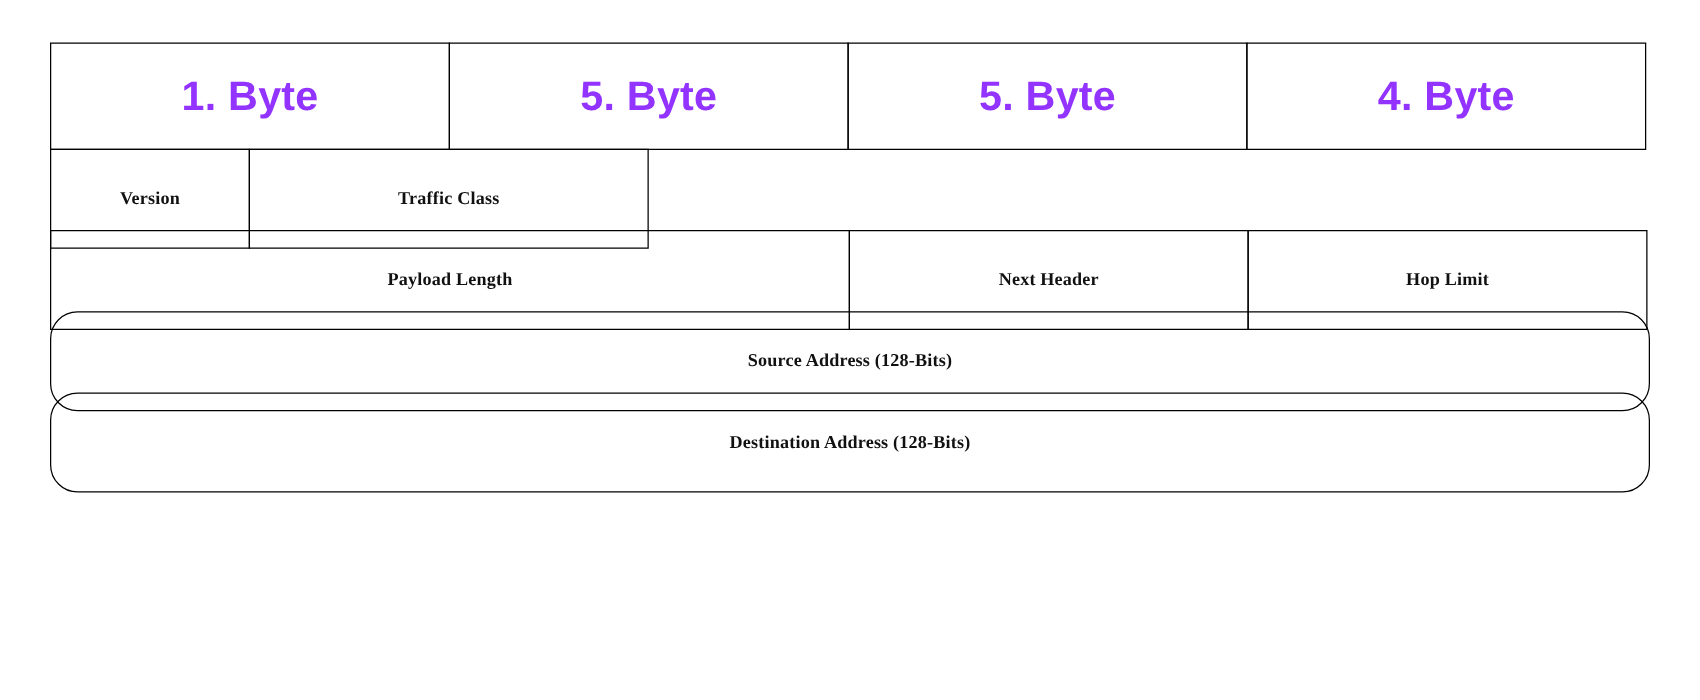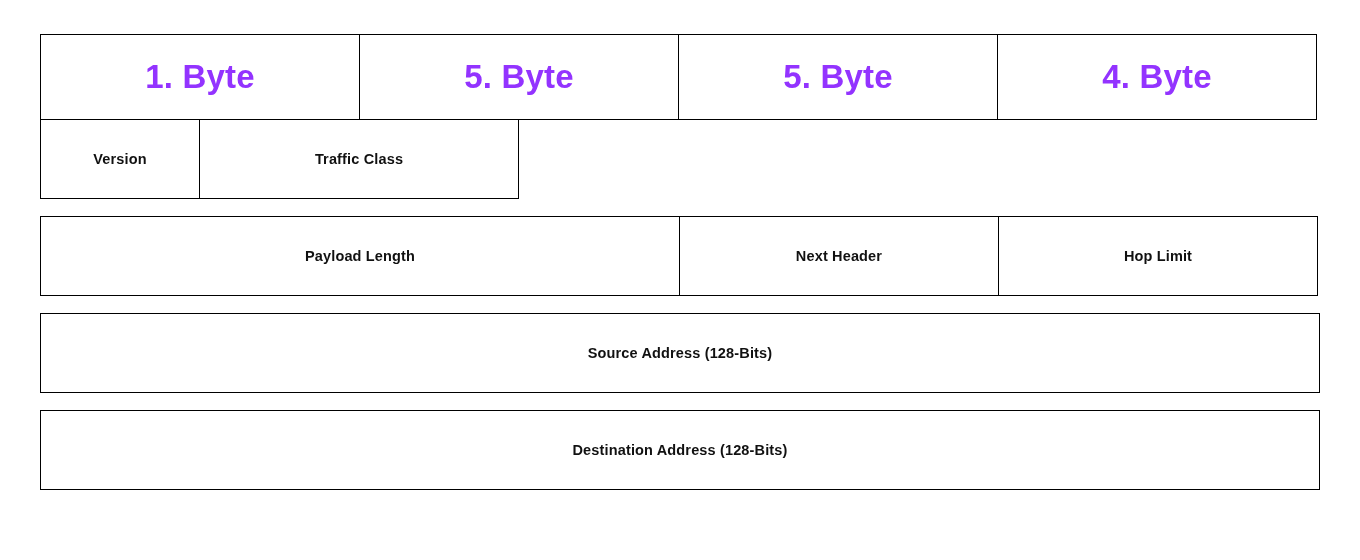--- a/index.html
+++ b/index.html
@@ -40,22 +40,23 @@
     color: #9333ff;
     font-size: 33px;
     font-weight: bold;
     letter-spacing: 0.2px;
   }
   .byte-cell:first-child { margin-left: 0; }
 
   .field-row {
     display: flex;
     width: 1280px;
-    height: 98px;
+    height: 66px;
     margin-top: -1px;
+    font-family: Liberation Serif, serif;
   }
 
   .field-cell {
     height: 80px;
     box-sizing: border-box;
     border: 1px solid #000000;
     margin-left: -1px;
     display: flex;
     align-items: center;
     justify-content: center;
@@ -64,21 +65,21 @@
     font-weight: bold;
     letter-spacing: 0.15px;
     text-align: center;
   }
   .field-cell:first-child { margin-left: 0; }
 
   .w-half-byte { width: 160px; }
   .w-1byte     { width: 320px; }
   .w-2byte     { width: 640px; }
   .w-2_5byte   { width: 800px; }
-  .w-full      { width: 1280px; }
+  .w-full      { width: 1280px; border-radius: 22px; }
 </style>
 </head>
 <body>
 
 <div id="packet-diagram">
 
   <div class="hdr-row">
     <div class="byte-cell">
       <span>1. Byte</span>
     </div>

